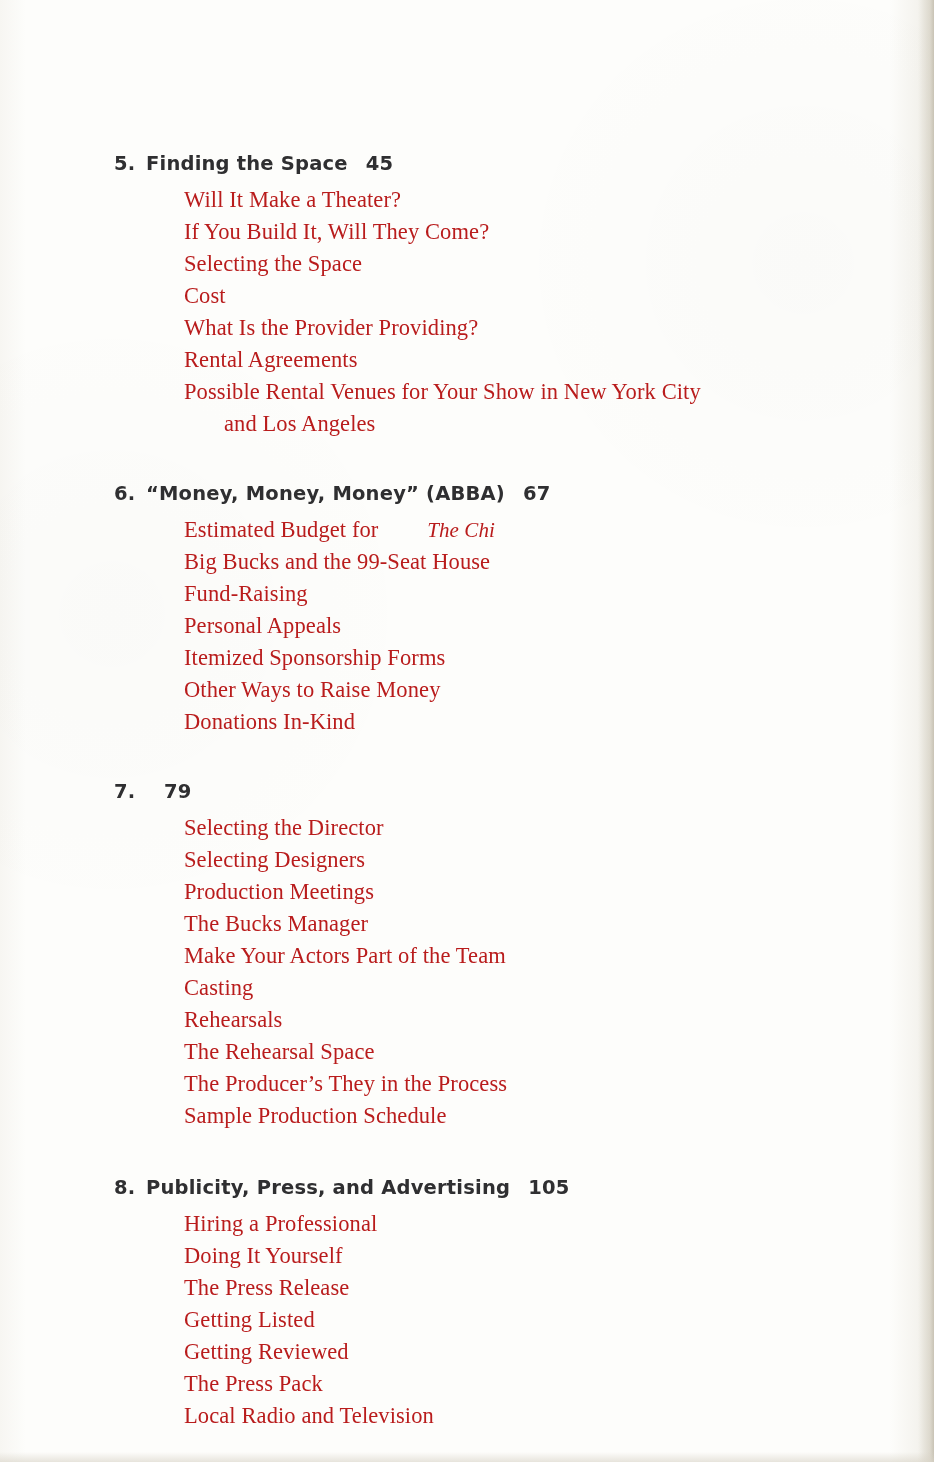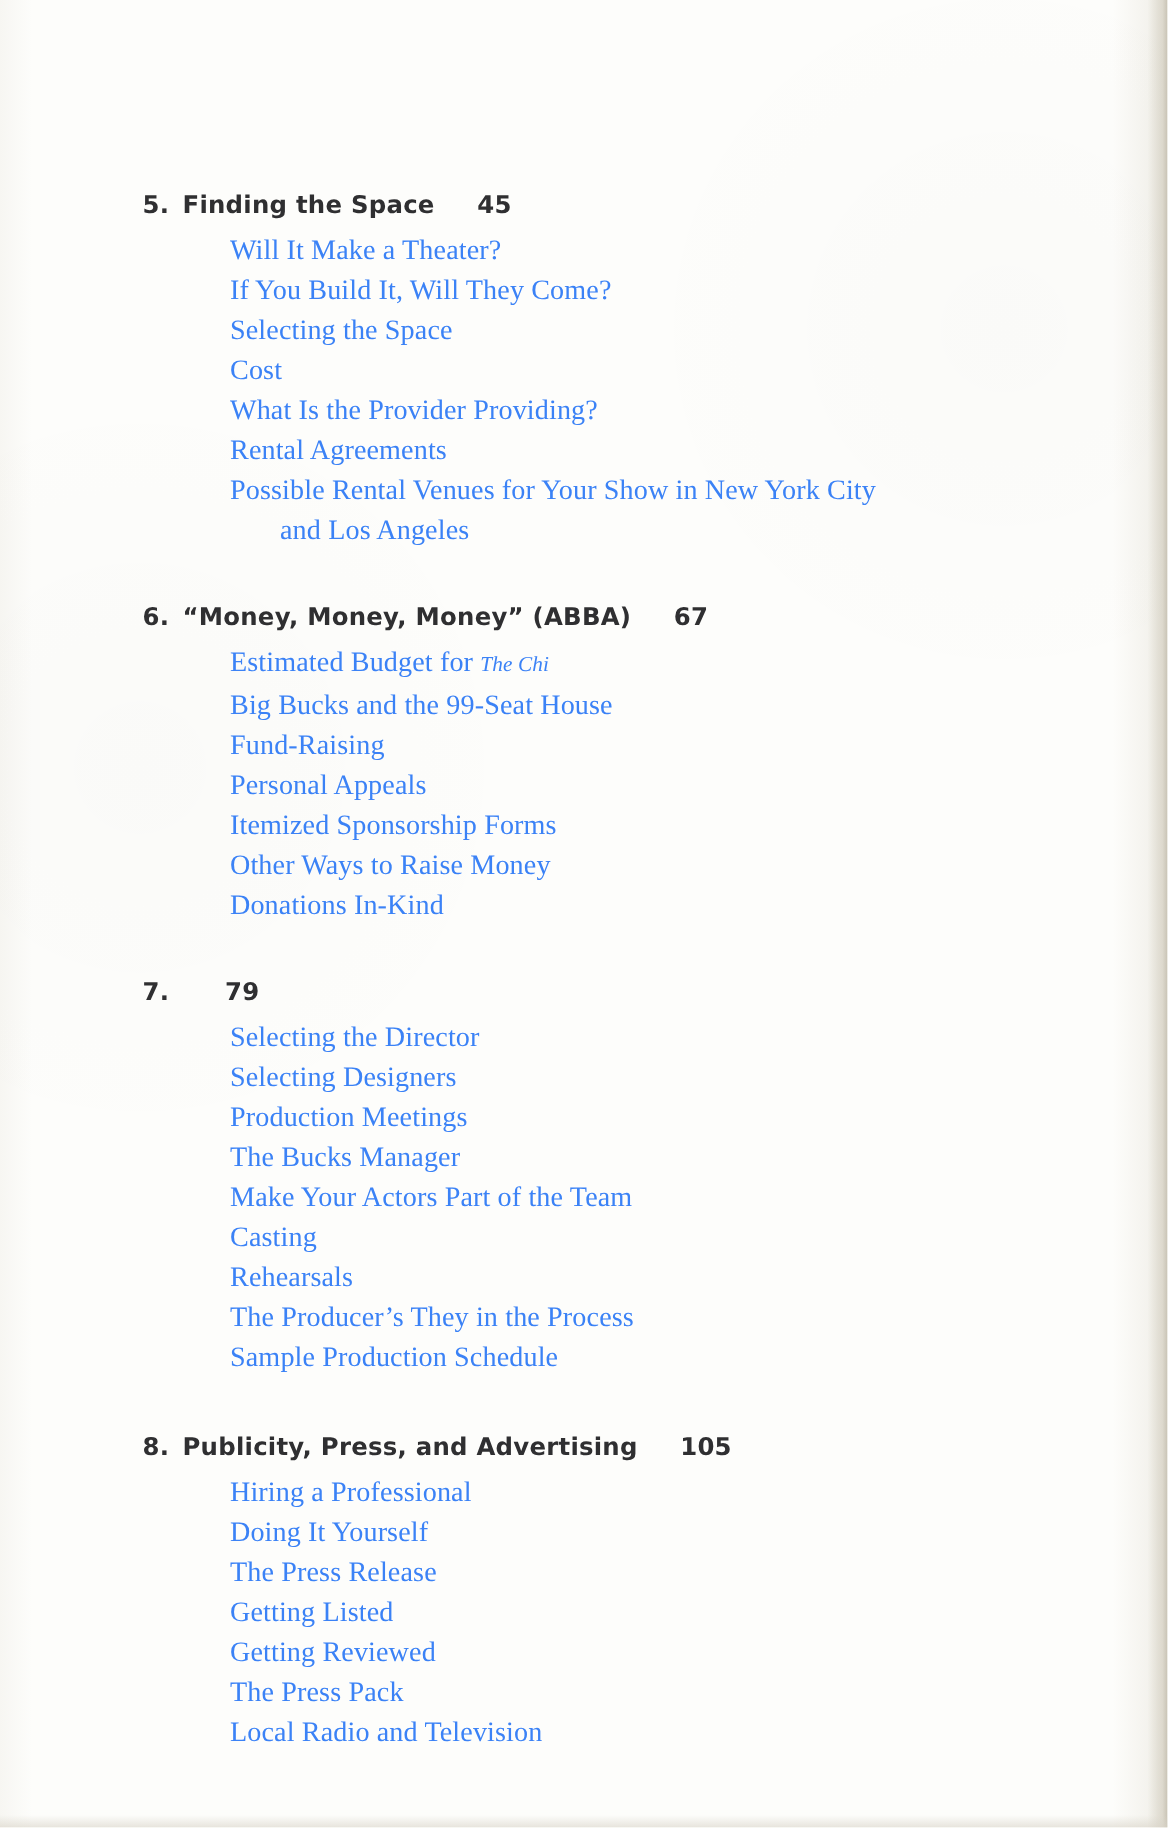--- a/index.html
+++ b/index.html
@@ -70,43 +70,44 @@
     margin-bottom: 9px;
   }
   .chapter-num {
     width: 32px;
     flex: 0 0 32px;
   }
   .chapter-title {
     white-space: pre;
   }
   .chapter-page {
-    margin-left: 34px;
+    margin-left: 18px;
   }
 
   .entries {
     list-style: none;
     margin: 0;
     padding: 0 0 0 70px;
   }
   .entries li {
     font-family: "Liberation Serif", serif;
     font-size: 22.5px;
     line-height: 32px;
-    color: #3b82f6;
+    color: #b91c1c;
     letter-spacing: 0.1px;
     white-space: pre-wrap;
   }
   .entries li .cont {
     display: block;
     padding-left: 40px;
   }
   .entries li em {
     font-style: italic;
-    font-size: 17px;
+    font-size: 21px;
+    margin-left: 43px;
   }
 
   
   .chapter.c5 { margin-bottom: 42px; }
   .chapter.c6 { margin-bottom: 42px; }
   .chapter.c7 { margin-bottom: 44px; }
 </style>
 </head>
 <body>
 
@@ -142,20 +143,21 @@
     <div class="chapter c7">
       <div class="chapter-head"><span class="chapter-num">7.</span><span class="chapter-page">79</span></div>
       <ul class="entries">
         <li><span>Selecting the Director</span></li>
         <li><span>Selecting Designers</span></li>
         <li><span>Production Meetings</span></li>
         <li><span>The Bucks Manager</span></li>
         <li><span>Make Your Actors Part of the Team</span></li>
         <li><span>Casting</span></li>
         <li><span>Rehearsals</span></li>
+        <li><span>The Rehearsal Space</span></li>
         <li><span>The Producer’s They in the Process</span></li>
         <li><span>Sample Production Schedule</span></li>
       </ul>
     </div>
     <div class="chapter c8">
       <div class="chapter-head"><span class="chapter-num">8.</span><span class="chapter-title">Publicity, Press, and Advertising</span><span class="chapter-page">105</span></div>
       <ul class="entries">
         <li><span>Hiring a Professional</span></li>
         <li><span>Doing It Yourself</span></li>
         <li><span>The Press Release</span></li>

